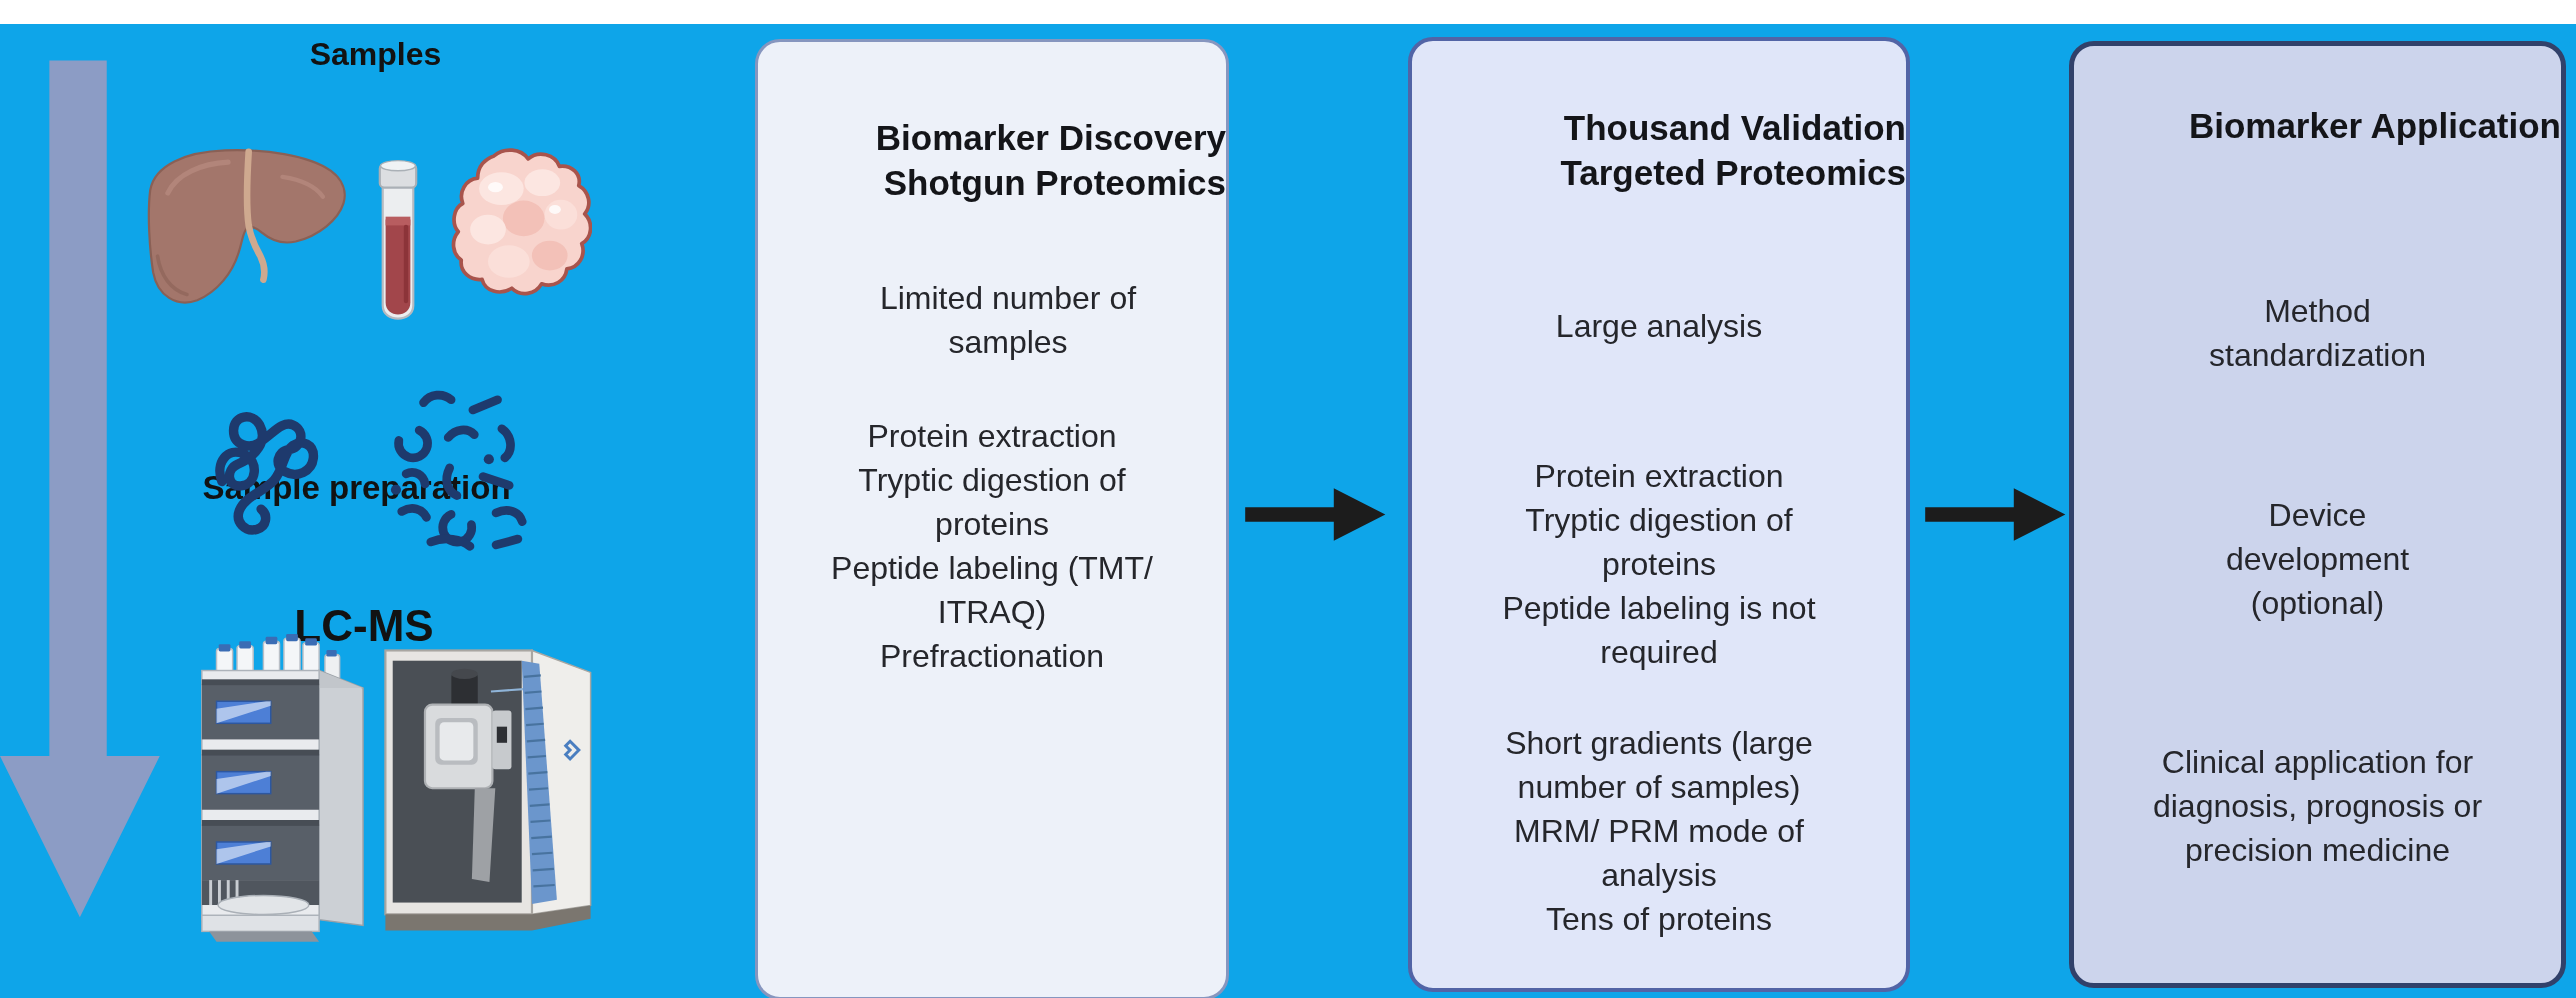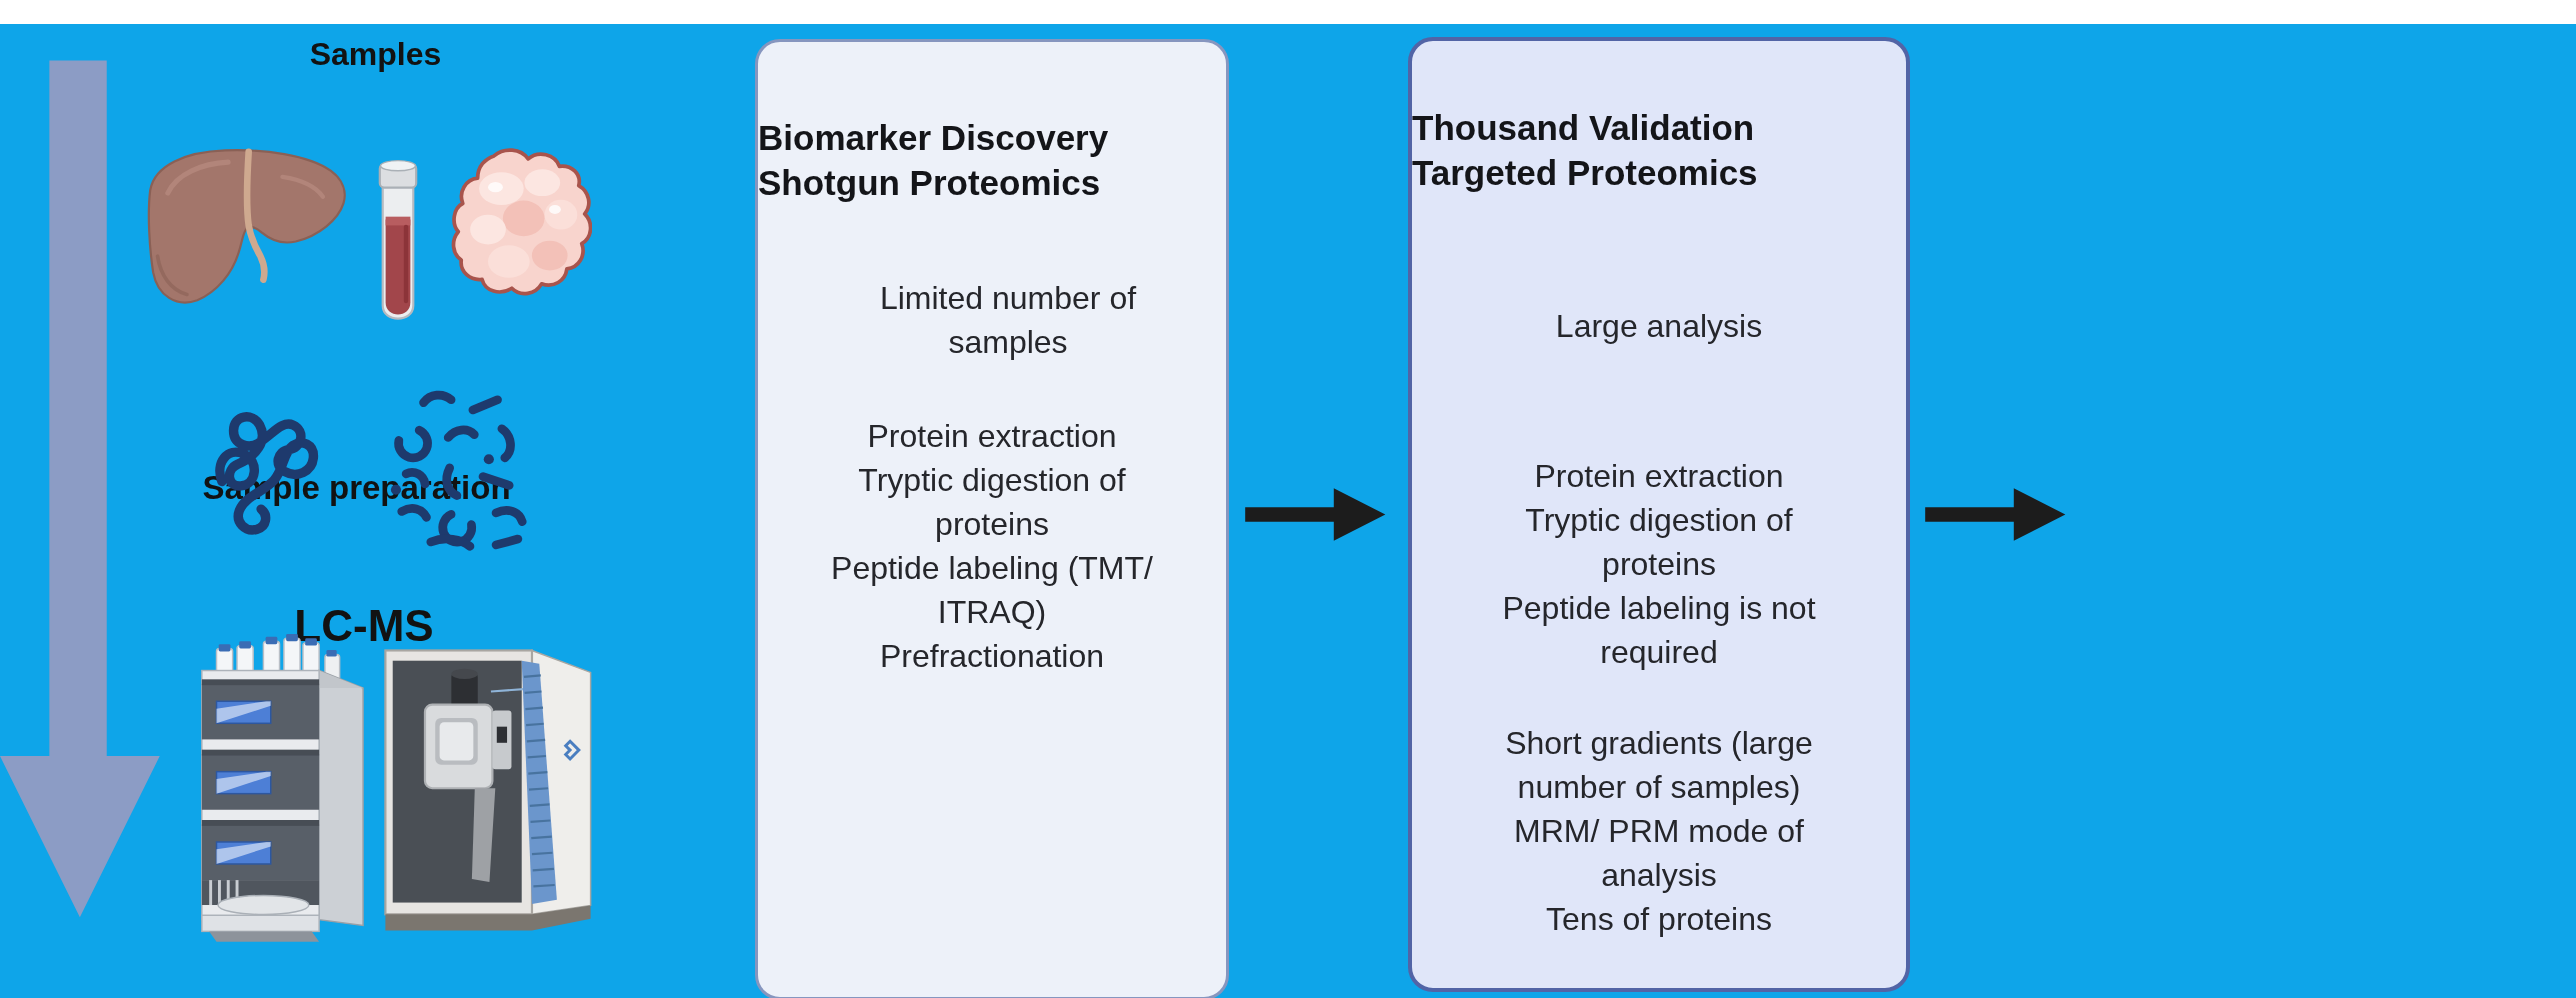--- a/index.html
+++ b/index.html
@@ -22,21 +22,21 @@
   #lc{left:196px;top:608px;}
   #ms{left:381px;top:615px;}
   #arrow1{left:1245px;top:460px;}
   #arrow2{left:1925px;top:460px;}
 
   
   .box{position:absolute;border-radius:25px;box-sizing:border-box;}
   #box1{left:755px;top:14.5px;width:474px;height:961px;background:#edf1f9;border:3.6px solid #8696bf;}
   #box2{left:1408px;top:13px;width:502px;height:955px;background:#e0e6f9;border:4.4px solid #5264a6;}
   #box3{left:2069px;top:17.4px;width:497px;height:947px;background:#ccd4ec;border:5.1px solid #31416a;}
-  .box h2{position:absolute;left:0;right:0;margin:0;text-align:left;font-size:35px;line-height:45px;
+  .box h2{position:absolute;left:0;right:0;margin:0;text-align:right;font-size:35px;line-height:45px;
           font-weight:700;color:#141519;white-space:pre-line;}
   .box p{position:absolute;left:0;right:0;margin:0;text-align:center;font-size:32px;line-height:44px;
          font-weight:400;color:#25262b;white-space:pre-line;}
   #box1 h2{top:73px;} #box1 .p1{top:234px;padding-left:32px;} #box1 .p2{top:372px;} #box1 .p3{top:718px;}
   #box2 h2{top:64px;}  #box2 .p1{top:263px;} #box2 .p2{top:413px;} #box2 .p3{top:680px;}
   #box3 h2{top:57px;}  #box3 .p1{top:243px;} #box3 .p2{top:447px;} #box3 .p3{top:694px;}
 </style>
 </head>
 <body>
 
@@ -241,15 +241,26 @@
 number of samples)
 MRM/ PRM mode of
 analysis
 Tens of proteins</p>
   </section>
 
   <svg id="arrow2" class="icon" width="142" height="61" viewBox="0 0 195 84">
     <polygon points="0,32 122,32 122,6 193,42 122,78 122,52 0,52" fill="#1c1c1c"></polygon>
   </svg>
 
+  <section id="box3" class="box">
+    <h2>Biomarker Application</h2>
+    <p class="p1">Method
+standardization</p>
+    <p class="p2">Device
+development
+(optional)</p>
+    <p class="p3">Clinical application for
+diagnosis, prognosis or
+precision medicine</p>
+  </section>
 
 </div>
 
 
 </body></html>

